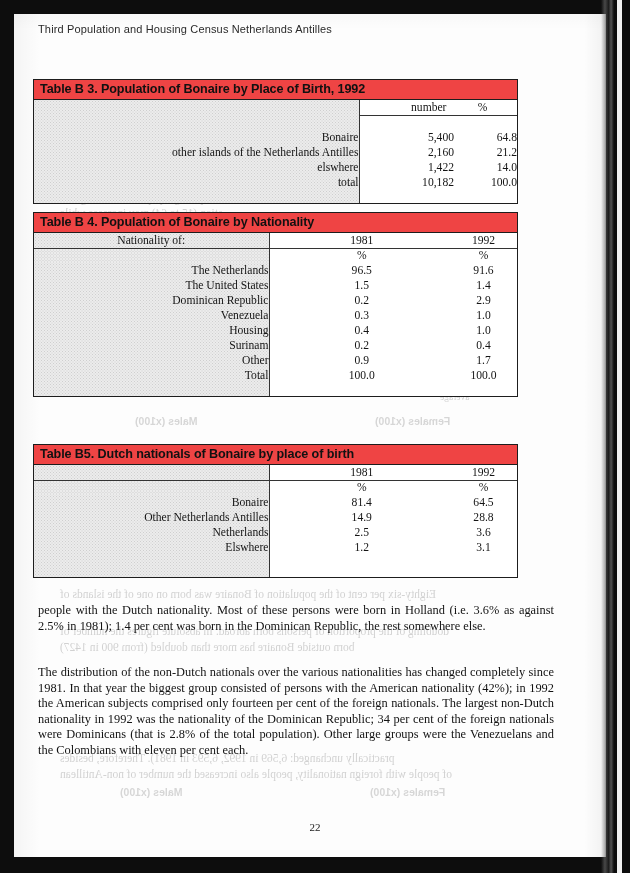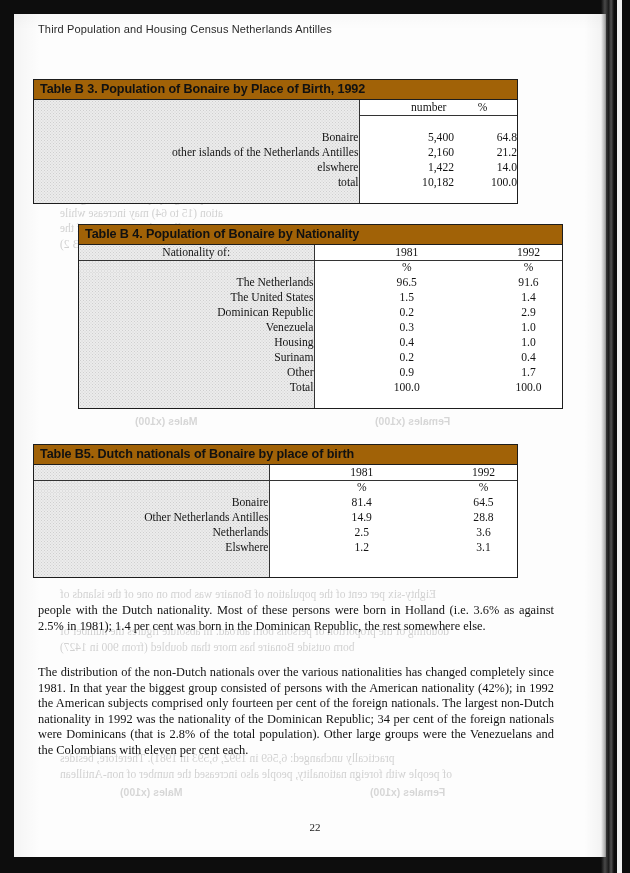--- a/index.html
+++ b/index.html
@@ -75,21 +75,21 @@
     border: 1.6px solid #1d1d1d;
     background: #ffffff;
   }
   .tbl-title {
     font-family: "Liberation Sans", sans-serif;
     font-weight: bold;
     font-size: 12.6px;
     color: #111;
     padding: 2px 0 3px 6px;
     border-bottom: 1.4px solid #1d1d1d;
-    background: #a16207;
+    background: #ef4444;
     letter-spacing: -.1px;
     white-space: nowrap;
   }
   .halftone {
     background-color: #ececec;
     background-image:
       radial-gradient(#cfcfcf 0.6px, transparent 0.7px),
       radial-gradient(#cfcfcf 0.6px, transparent 0.7px);
     background-size: 3px 3px, 3px 3px;
     background-position: 0 0, 1.5px 1.5px;
@@ -237,21 +237,21 @@
         </tr>
         <tr style="height:9px;">
           <td class="halftone">&nbsp;</td>
           <td class="vline">&nbsp;</td>
           <td>&nbsp;</td>
         </tr>
       </tbody>
         </table>
     </div>
 
-    <div class="tbl" id="tbl-b4" style="top:224px;margin-left:45px;">
+    <div class="tbl" id="tbl-b4" style="top:212px;">
       <div class="tbl-title">Table B 4. Population of Bonaire by Nationality</div>
       <table class="grid">
         <tbody>
             <tr class="rowh">
           <td class="halftone" style="width:235px; border-bottom:1.1px solid #333;">
             <span style="display:block;text-align:center;">Nationality of:</span>
           </td>
           <td class="vline" style="width:185px; border-bottom:1.1px solid #333;">
             <span style="display:block;text-align:center;">1981</span>
           </td>

